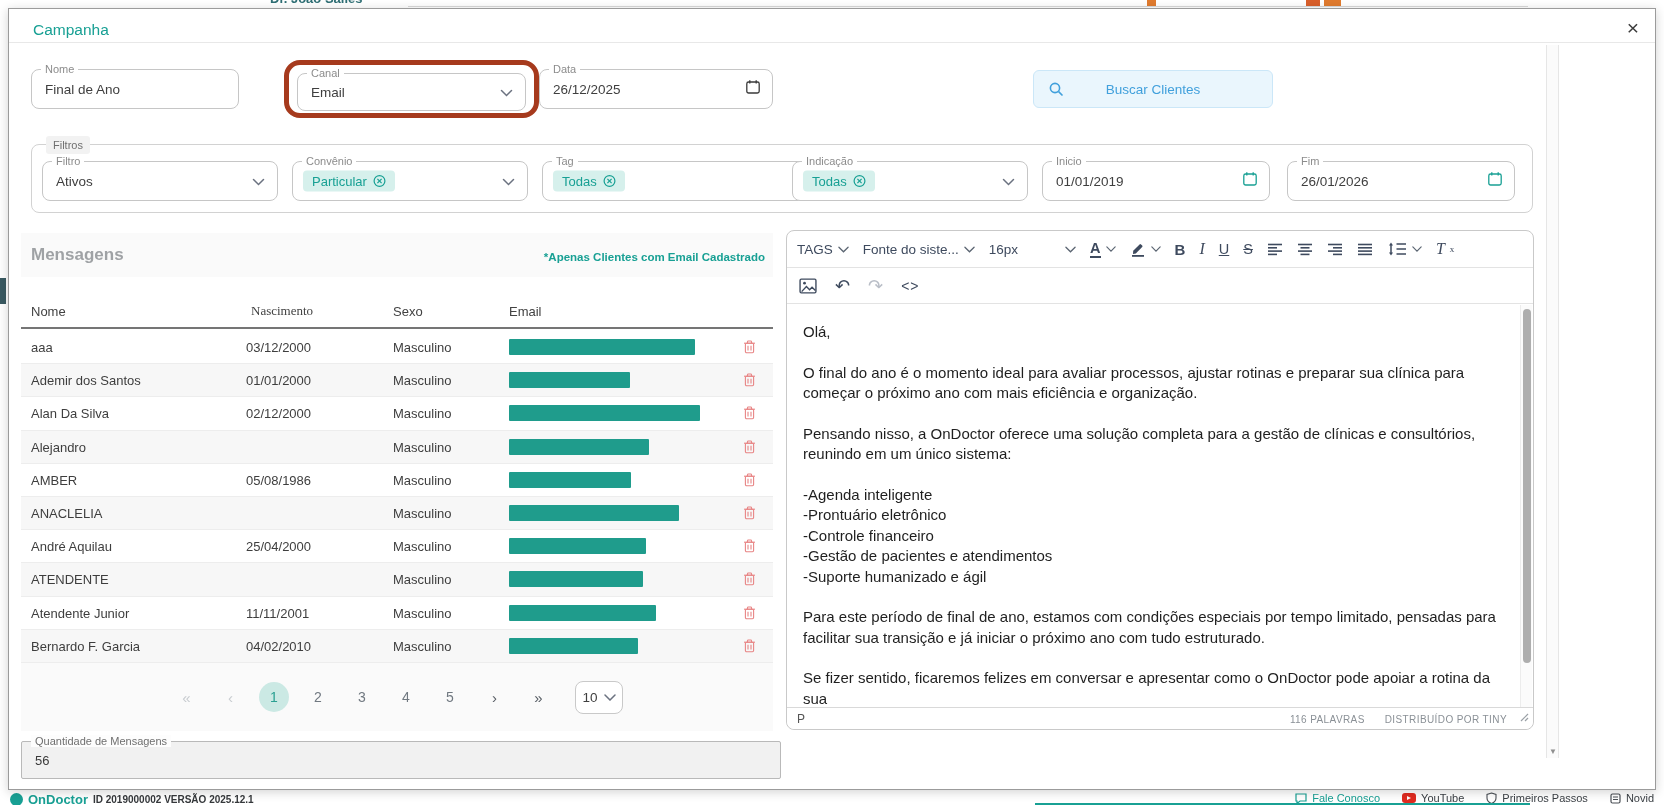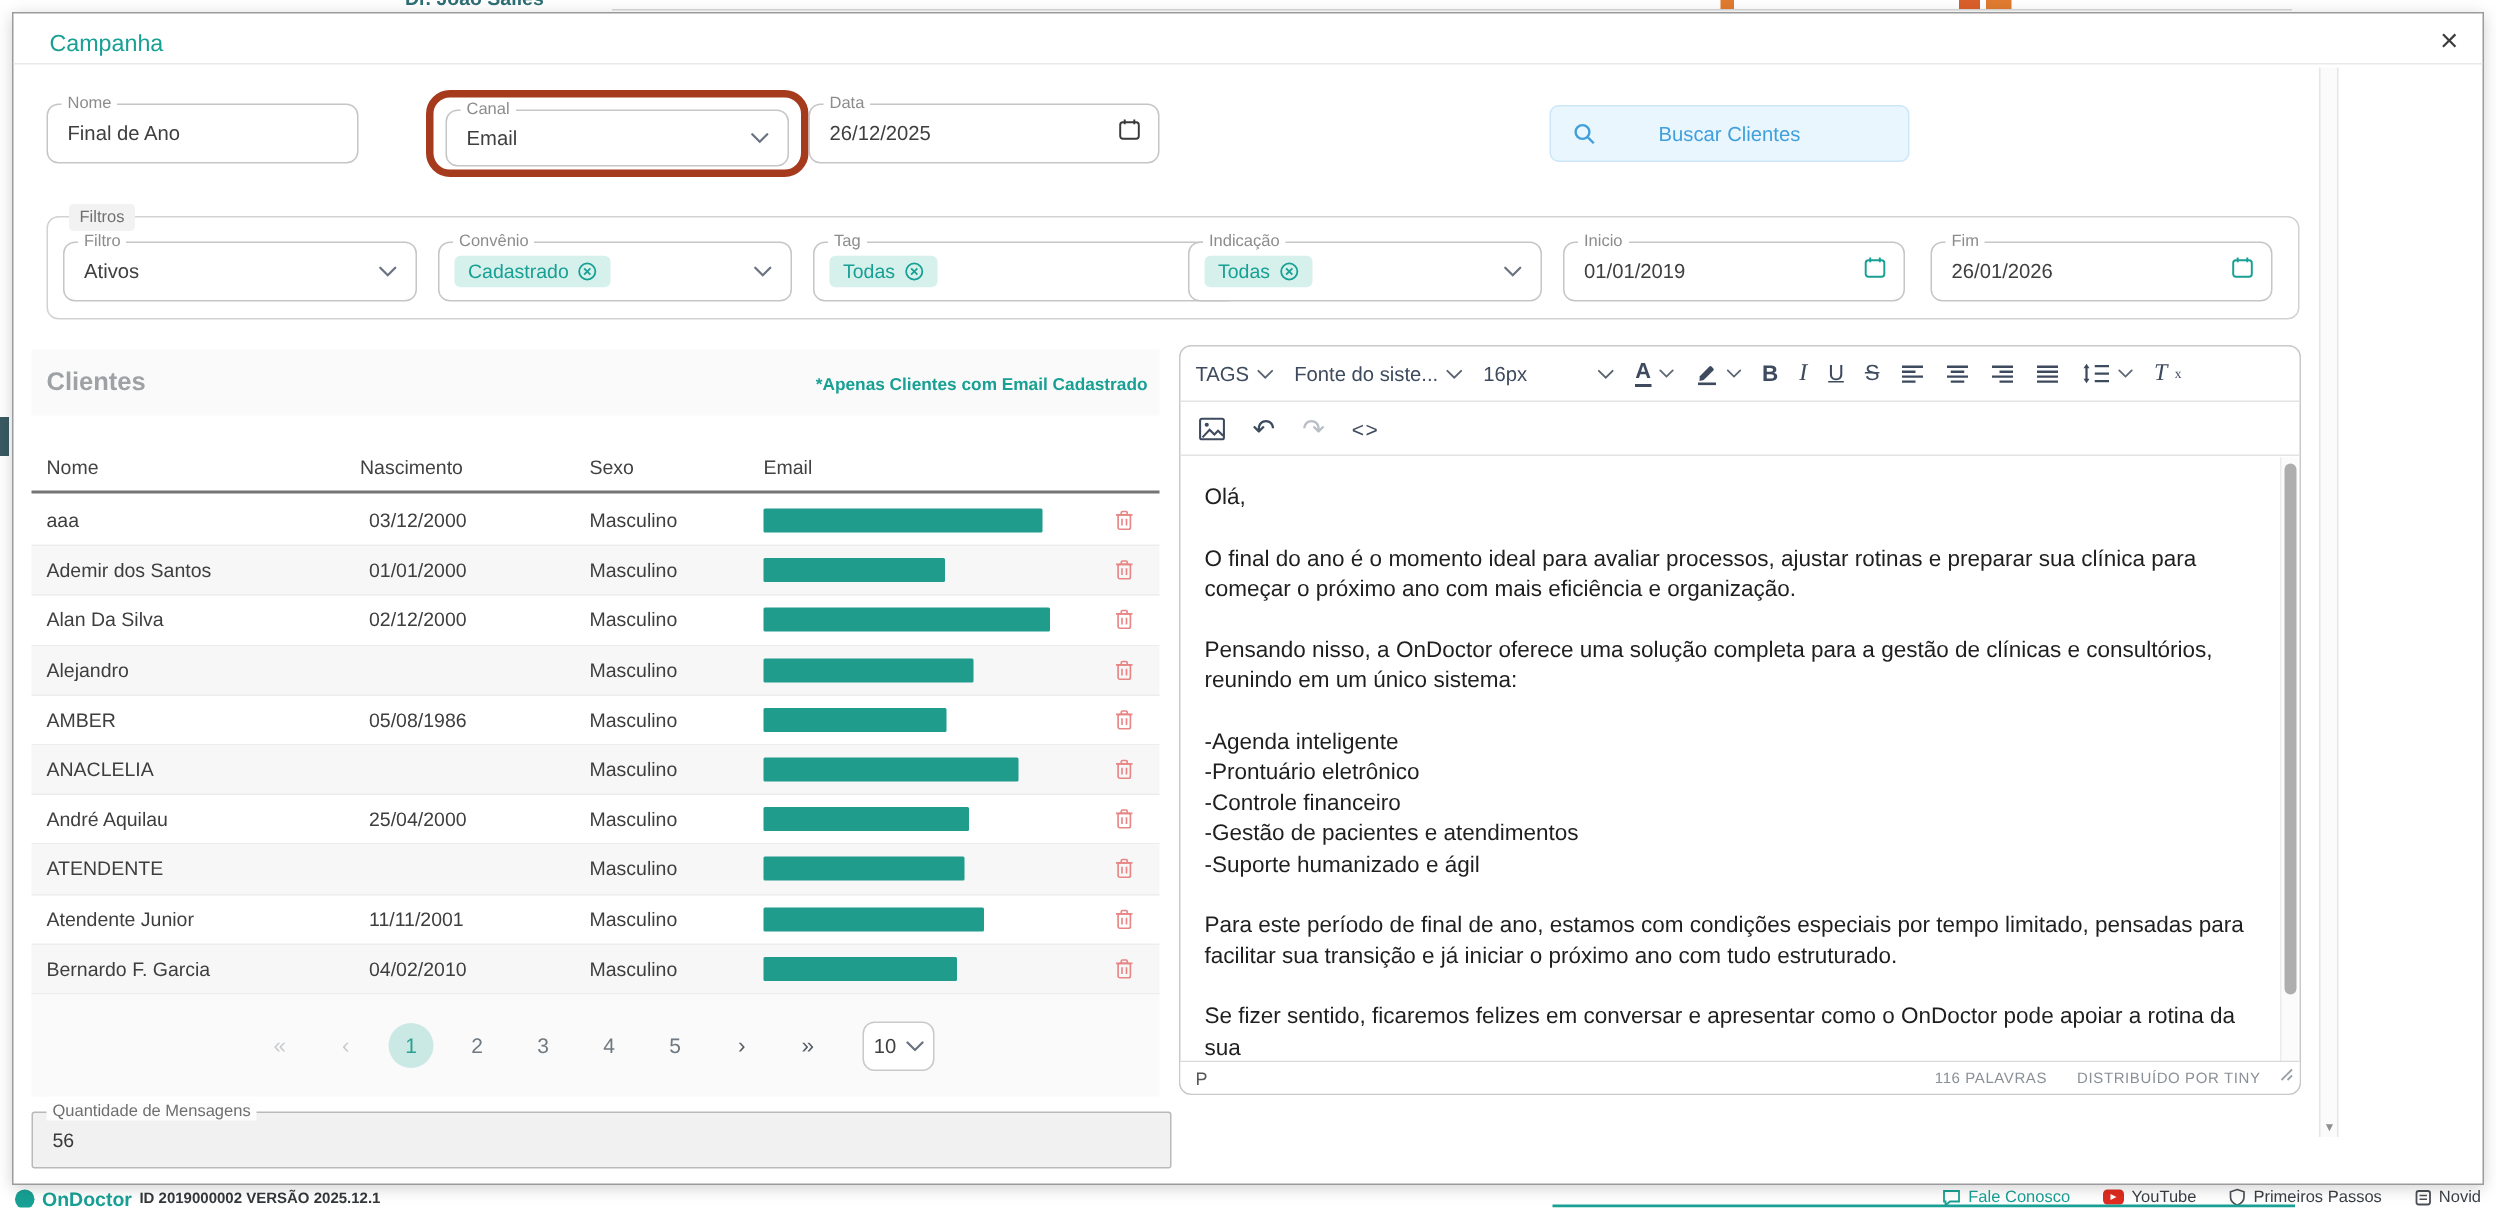--- a/index.html
+++ b/index.html
@@ -48,21 +48,21 @@
   .filtros { position:absolute; left:22px; top:135px; width:1502px; height:69px; border:1px solid #d2d2d2; border-radius:8px; }
   .filtros .f-legend { position:absolute; top:-9px; left:14px; background:#f2f2f2; border-radius:3px; padding:3px 7px; font-size:11px; color:#6f6f6f; }
 
   
   .clients { position:absolute; left:12px; top:220px; width:752px; height:510px; }
   .c-band { position:absolute; left:0; top:4px; width:100%; height:44px; background:#fafafa; }
   .c-title { position:absolute; left:10px; top:12px; font-size:17px; font-weight:bold; color:#9fa2a5; }
   .c-note { position:absolute; right:8px; top:18px; font-size:11.5px; font-weight:bold; color:#18A094; }
   .c-head { position:absolute; left:0; top:48px; width:100%; height:52px; border-bottom:2px solid #757575; }
   .c-head span { position:absolute; bottom:8px; font-size:13px; color:#424242; }
-  .col-nome { left:10px; } .col-nasc { left:219px; } .col-sexo { left:372px; } .col-email { left:488px; }
+  .col-nome { left:10px; } .col-nasc { left:230px;font-family:Liberation Serif, serif; } .col-sexo { left:372px; } .col-email { left:488px; }
   .tbody { position:absolute; left:0; top:102px; width:100%; }
   .trow { position:relative; width:100%; height:33.2px; border-bottom:1px solid #ededed; }
   .trow.alt { background:#f7f7f7; }
   .trow span.cell { position:absolute; top:50%; transform:translateY(-50%); font-size:13px; color:#3e3e3e; }
   .trow .c-nome { left:10px; } .trow .c-nasc { left:225px; } .trow .c-sexo { left:372px; }
   .trow .bar { position:absolute; left:488px; top:50%; transform:translateY(-50%); height:16px; background:#1F9C8C; border-radius:1px; }
   .trow .del { position:absolute; left:722px; top:50%; transform:translateY(-50%); cursor:pointer; display:flex; }
   .pag-band { position:absolute; left:0; top:434px; width:100%; height:68px; background:#fafafa; display:flex; align-items:center; justify-content:center; gap:14px; }
   .pg-item { min-width:30px; height:30px; display:flex; align-items:center; justify-content:center; font-size:14px; color:#707880; cursor:pointer; border-radius:50%; }
   .pg-item.active { background:#cbe9e4; color:#2AA092; }
@@ -197,21 +197,21 @@
       <span class="lbl">Filtro</span>
       <span class="val">Ativos</span>
       <span class="chev"><svg width="13" height="8" viewBox="0 0 13 8">
             <path d="M1.5 1.5 L6.5 6.5 L11.5 1.5" fill="none" stroke="#6b7280" stroke-width="1.5" stroke-linecap="round"></path>
           </svg></span>
     </div>
 
     <div class="fld" style="left:260px; top:16px; width:236px;">
       <span class="lbl">Convênio</span>
       <span class="chip">
-        <span>Cadastrado</span>
+        <span>Particular</span>
         <svg width="13" height="13" viewBox="0 0 13 13" fill="none" stroke="#18A094" stroke-width="1.2">
             <circle cx="6.5" cy="6.5" r="5.4"></circle>
             <line x1="4.4" y1="4.4" x2="8.6" y2="8.6"></line>
             <line x1="8.6" y1="4.4" x2="4.4" y2="8.6"></line>
           </svg>
       </span>
       <span class="chev"><svg width="13" height="8" viewBox="0 0 13 8">
             <path d="M1.5 1.5 L6.5 6.5 L11.5 1.5" fill="none" stroke="#6b7280" stroke-width="1.5" stroke-linecap="round"></path>
           </svg></span>
     </div>
@@ -262,21 +262,21 @@
       <span class="cal"><svg width="16" height="16" viewBox="0 0 16 16" fill="none" stroke="#18A094" stroke-width="1.3">
             <rect x="1.8" y="3" width="12.4" height="11" rx="1.8"></rect>
             <line x1="4.8" y1="1.2" x2="4.8" y2="4.4"></line>
             <line x1="11.2" y1="1.2" x2="11.2" y2="4.4"></line>
           </svg></span>
     </div>
   </div>
 
   <div class="clients">
     <div class="c-band">
-      <span class="c-title">Clientes</span>
+      <span class="c-title">Mensagens</span>
       <span class="c-note">*Apenas Clientes com Email Cadastrado</span>
     </div>
     <div class="c-head">
       <span class="col-nome">Nome</span>
       <span class="col-nasc">Nascimento</span>
       <span class="col-sexo">Sexo</span>
       <span class="col-email">Email</span>
     </div>
     <div class="tbody">
         <div class="trow">

